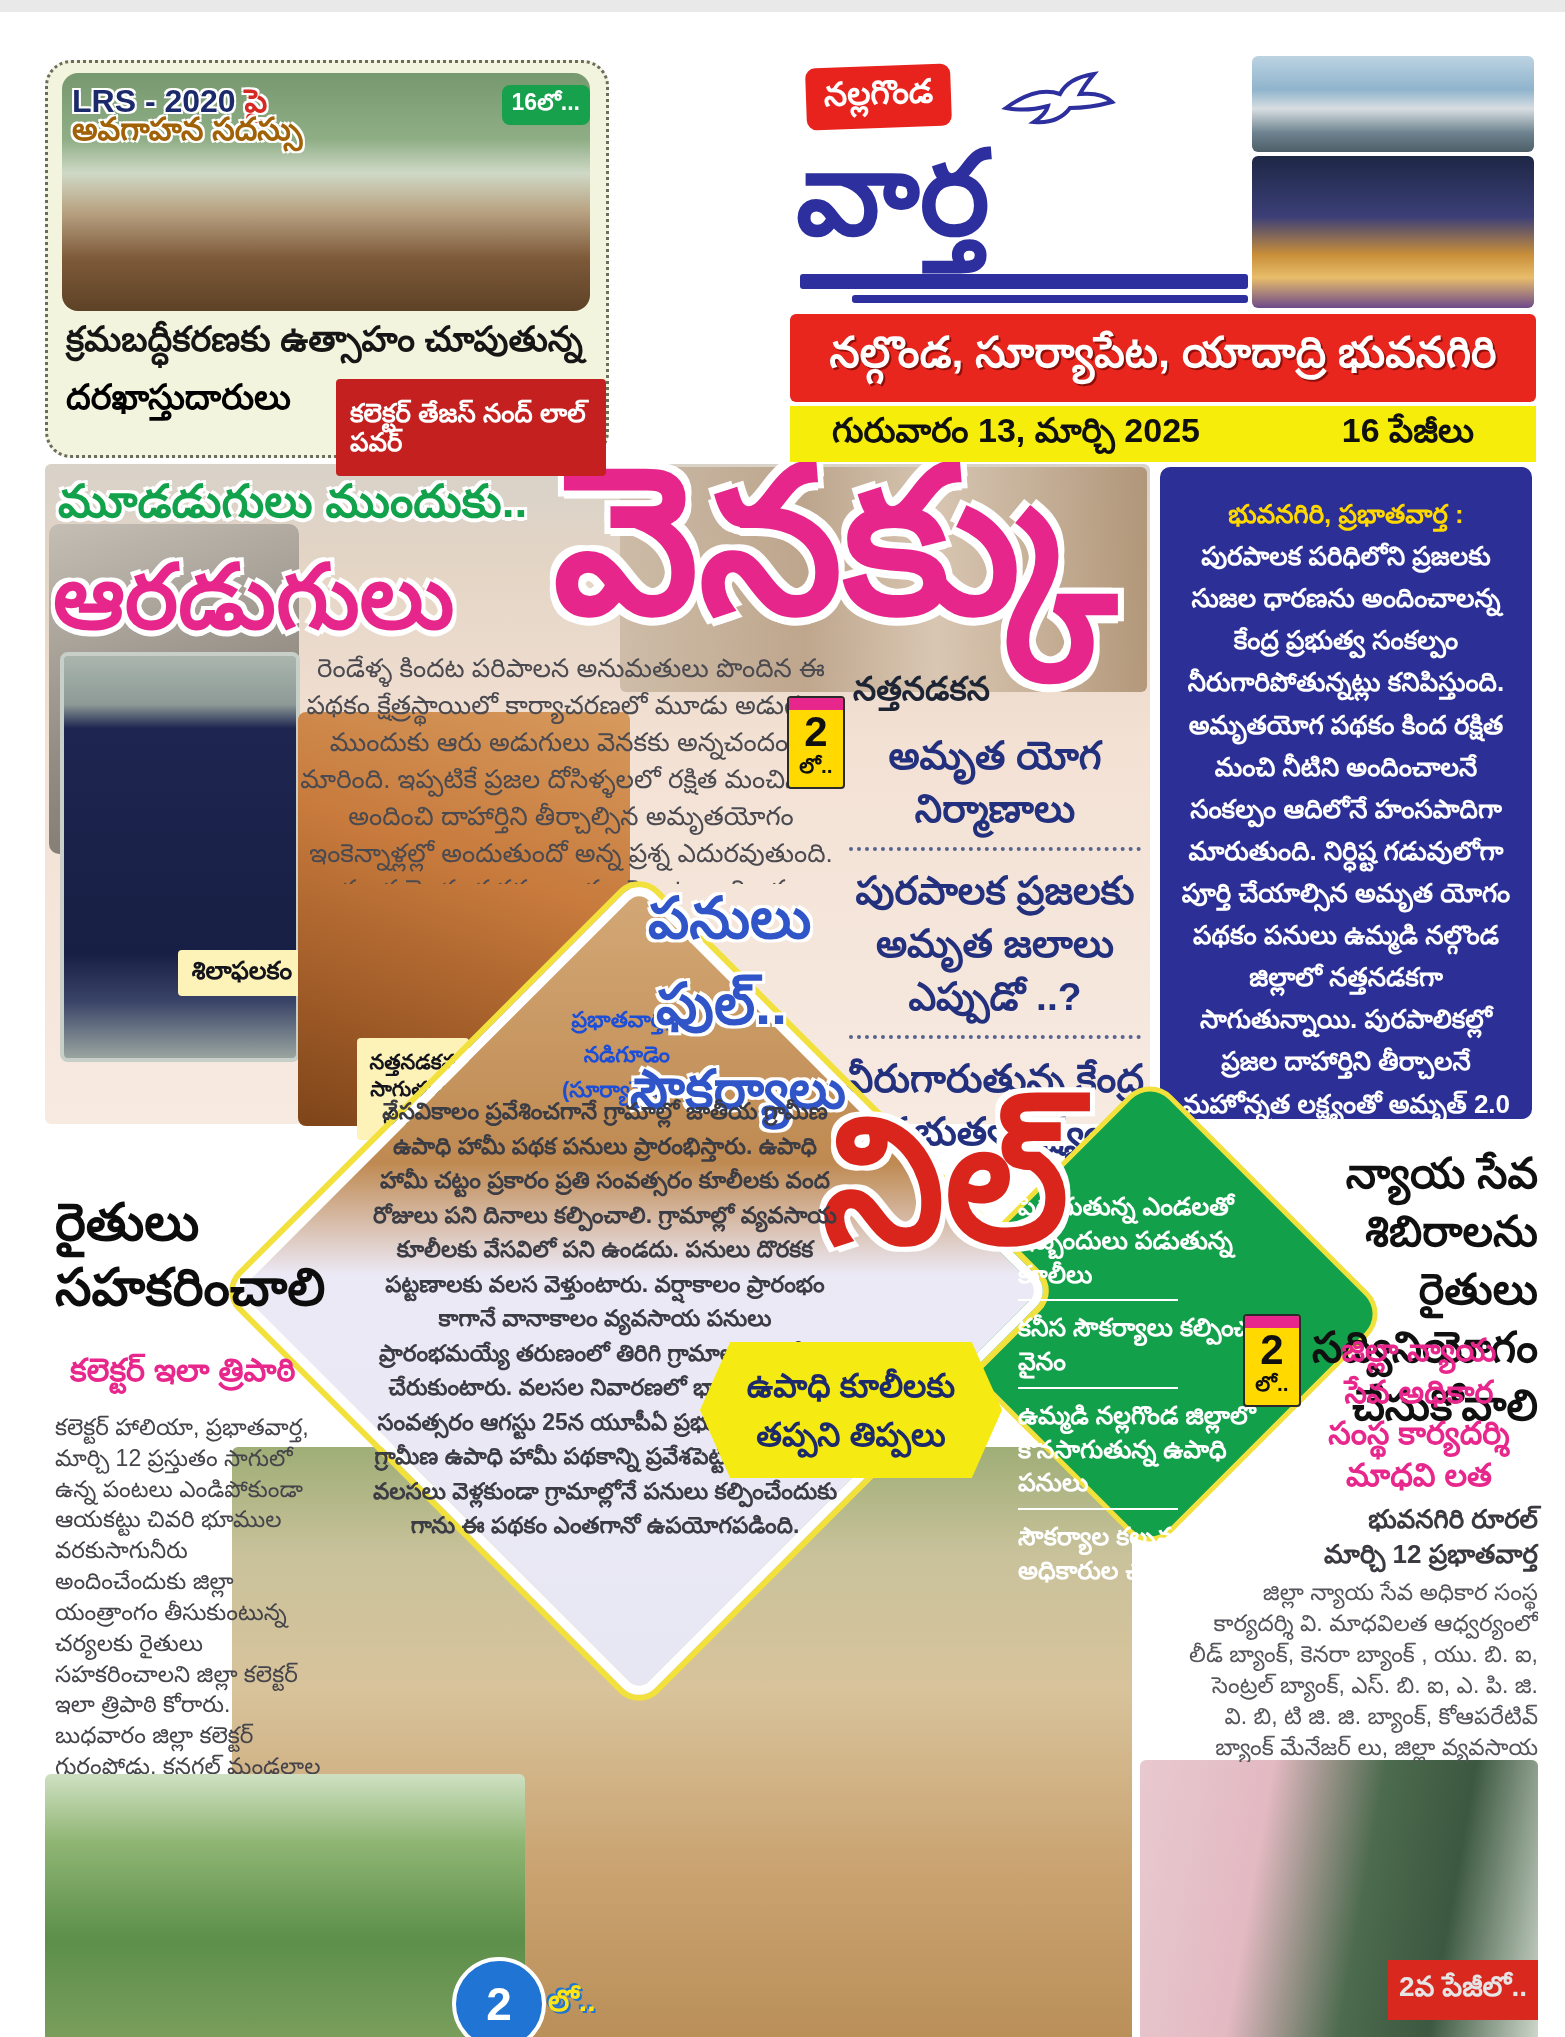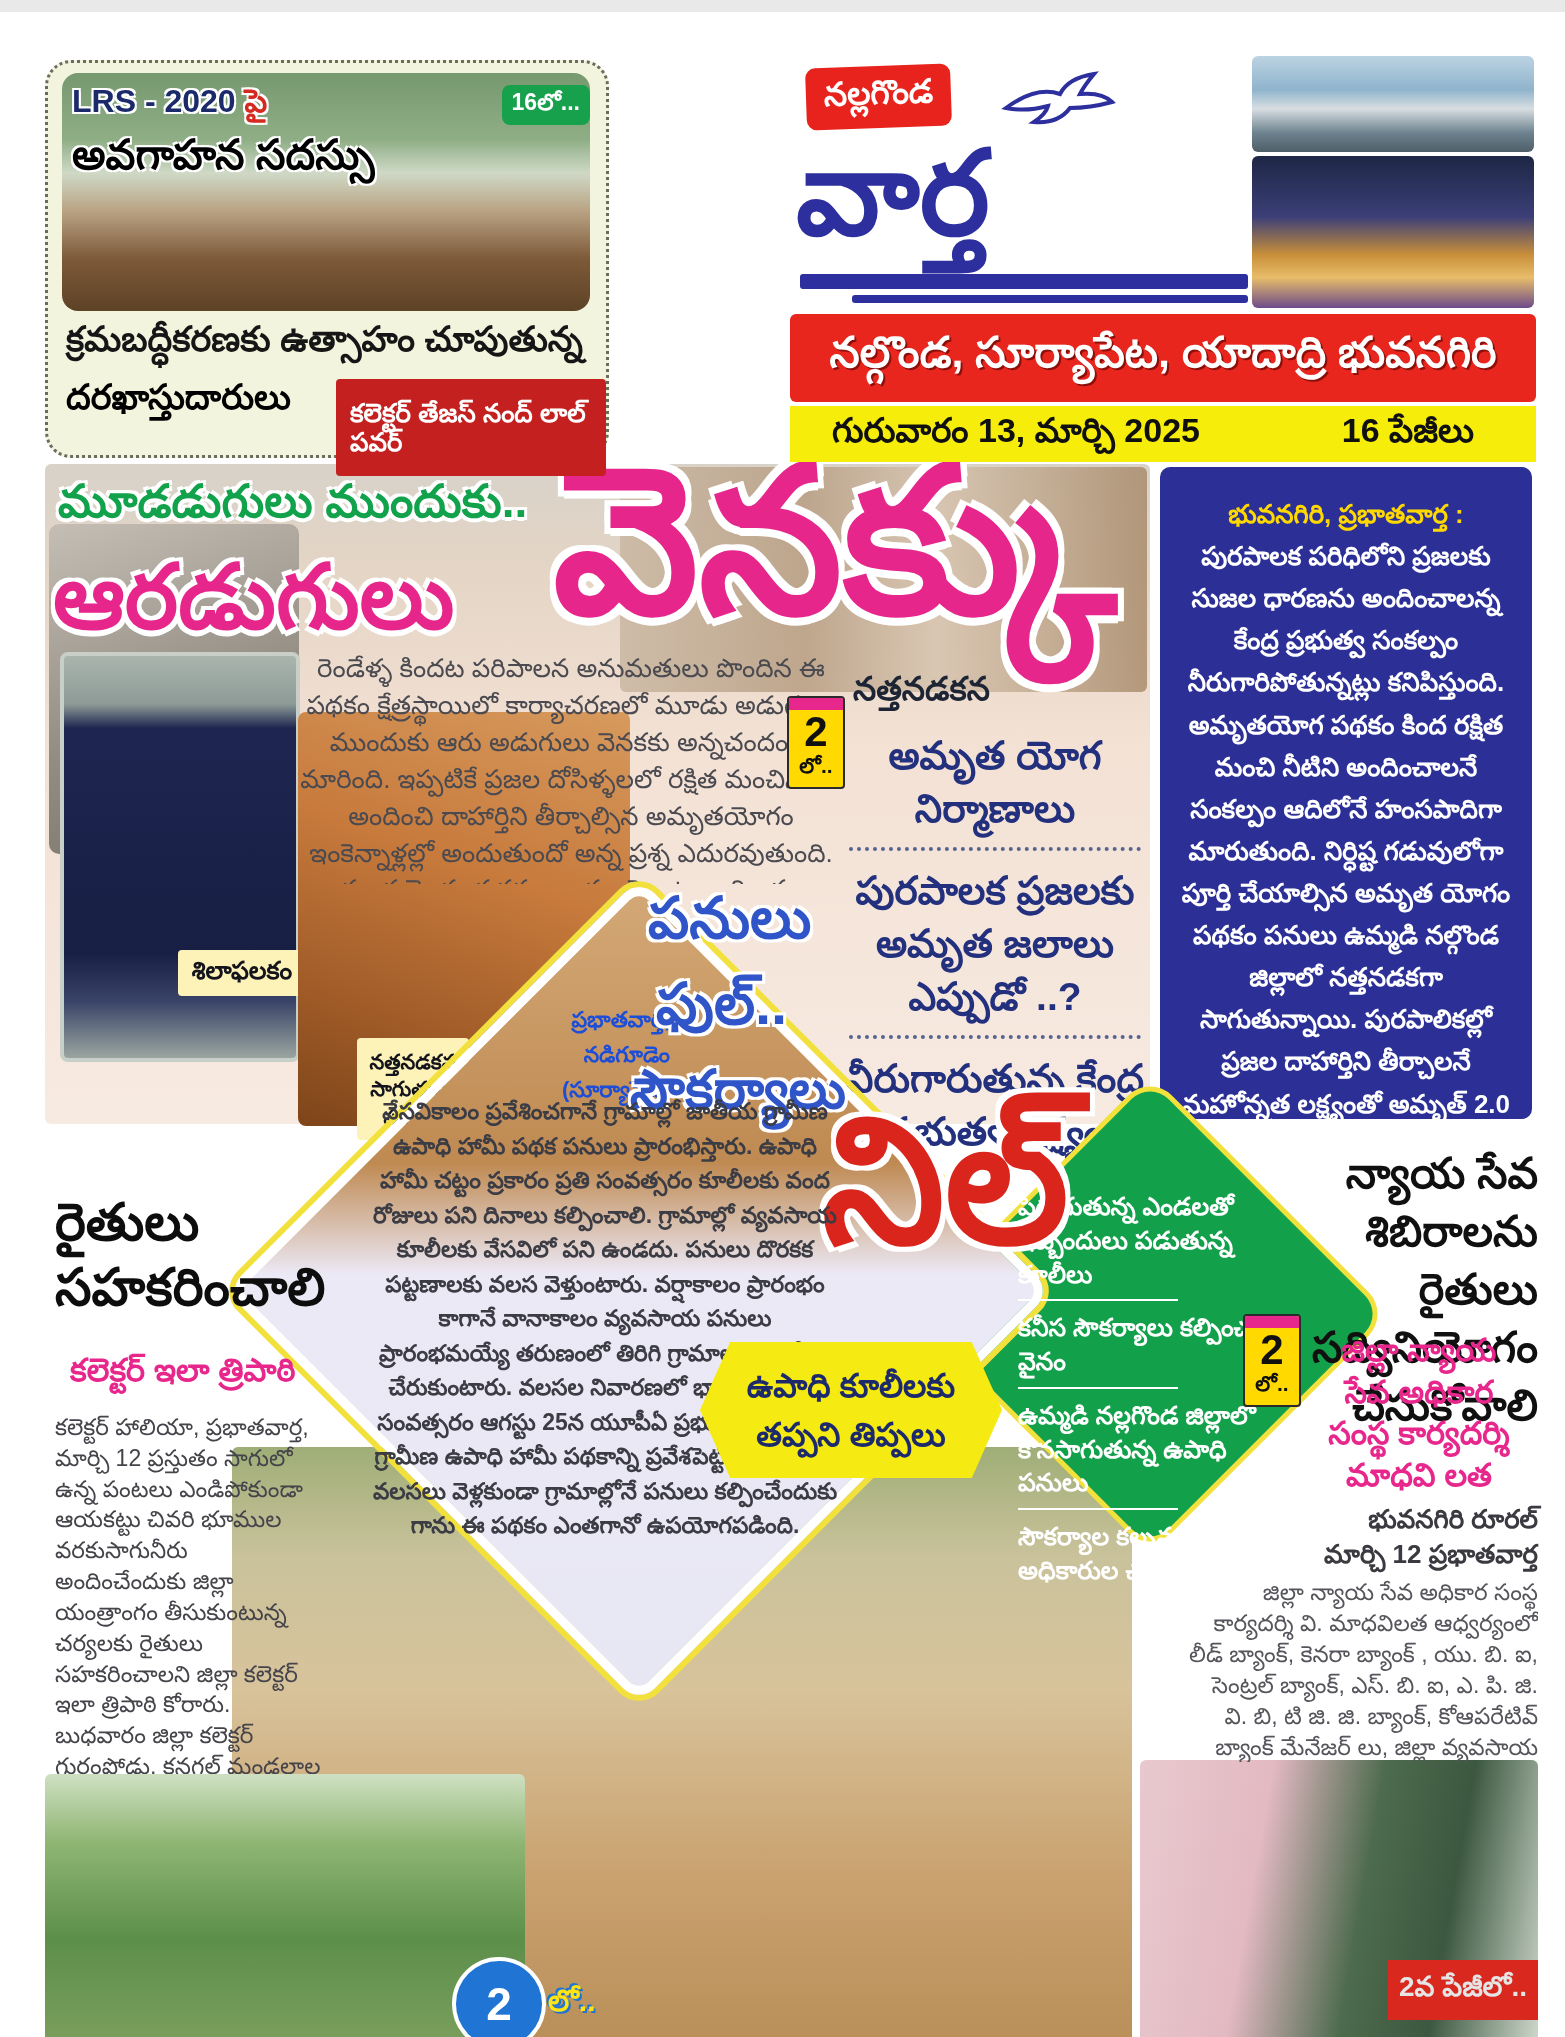--- a/index.html
+++ b/index.html
@@ -8,21 +8,21 @@
   .abs{position:absolute;}
   .photo{background-size:cover;border-radius:6px;}
   
   .pressbox{left:45px;top:48px;width:558px;height:392px;background:#f3f4dd;
             border:3px dotted #6b6b5e;border-radius:26px;z-index:4;}
   .press-photo{left:14px;top:10px;width:528px;height:238px;border-radius:16px;
      background:linear-gradient(180deg,#77996f 0%,#8fae86 28%,#cfd9c6 42%,#b9a383 58%,#7d5a39 78%,#5e4226 100%);}
   .lrs-line{left:24px;top:20px;font-weight:bold;font-size:32px;color:#1b2a6b;
      text-shadow:-2px -2px 0 #fff,2px -2px 0 #fff,-2px 2px 0 #fff,2px 2px 0 #fff;}
   .lrs-suffix{color:#d42a22;}
-  .sadassu{left:24px;top:68px;font-weight:bold;font-size:42px;color:#000000;
+  .sadassu{left:24px;top:48px;font-weight:bold;font-size:32px;color:#a16207;
      text-shadow:-2px -2px 0 #fff,2px -2px 0 #fff,-2px 2px 0 #fff,2px 2px 0 #fff;}
   .badge16{right:16px;top:22px;background:#18a14d;color:#fff;font-weight:bold;font-size:23px;
      padding:4px 10px;border-radius:8px;}
   .press-cap1{left:18px;top:256px;width:524px;font-weight:bold;font-size:35px;color:#161616;}
   .press-cap2{left:18px;top:314px;font-weight:bold;font-size:35px;color:#000000;}
   .press-cap-hl{left:288px;top:316px;background:#c3201f;color:#fff;font-weight:bold;font-size:26px;
      padding:20px 14px;border-radius:4px;max-width:300px;line-height:1.1;}
   
   .masthead{left:790px;top:40px;width:746px;height:410px;z-index:4;}
   .city-tag{left:16px;top:14px;background:#e8221c;color:#fff;font-weight:bold;font-size:33px;

